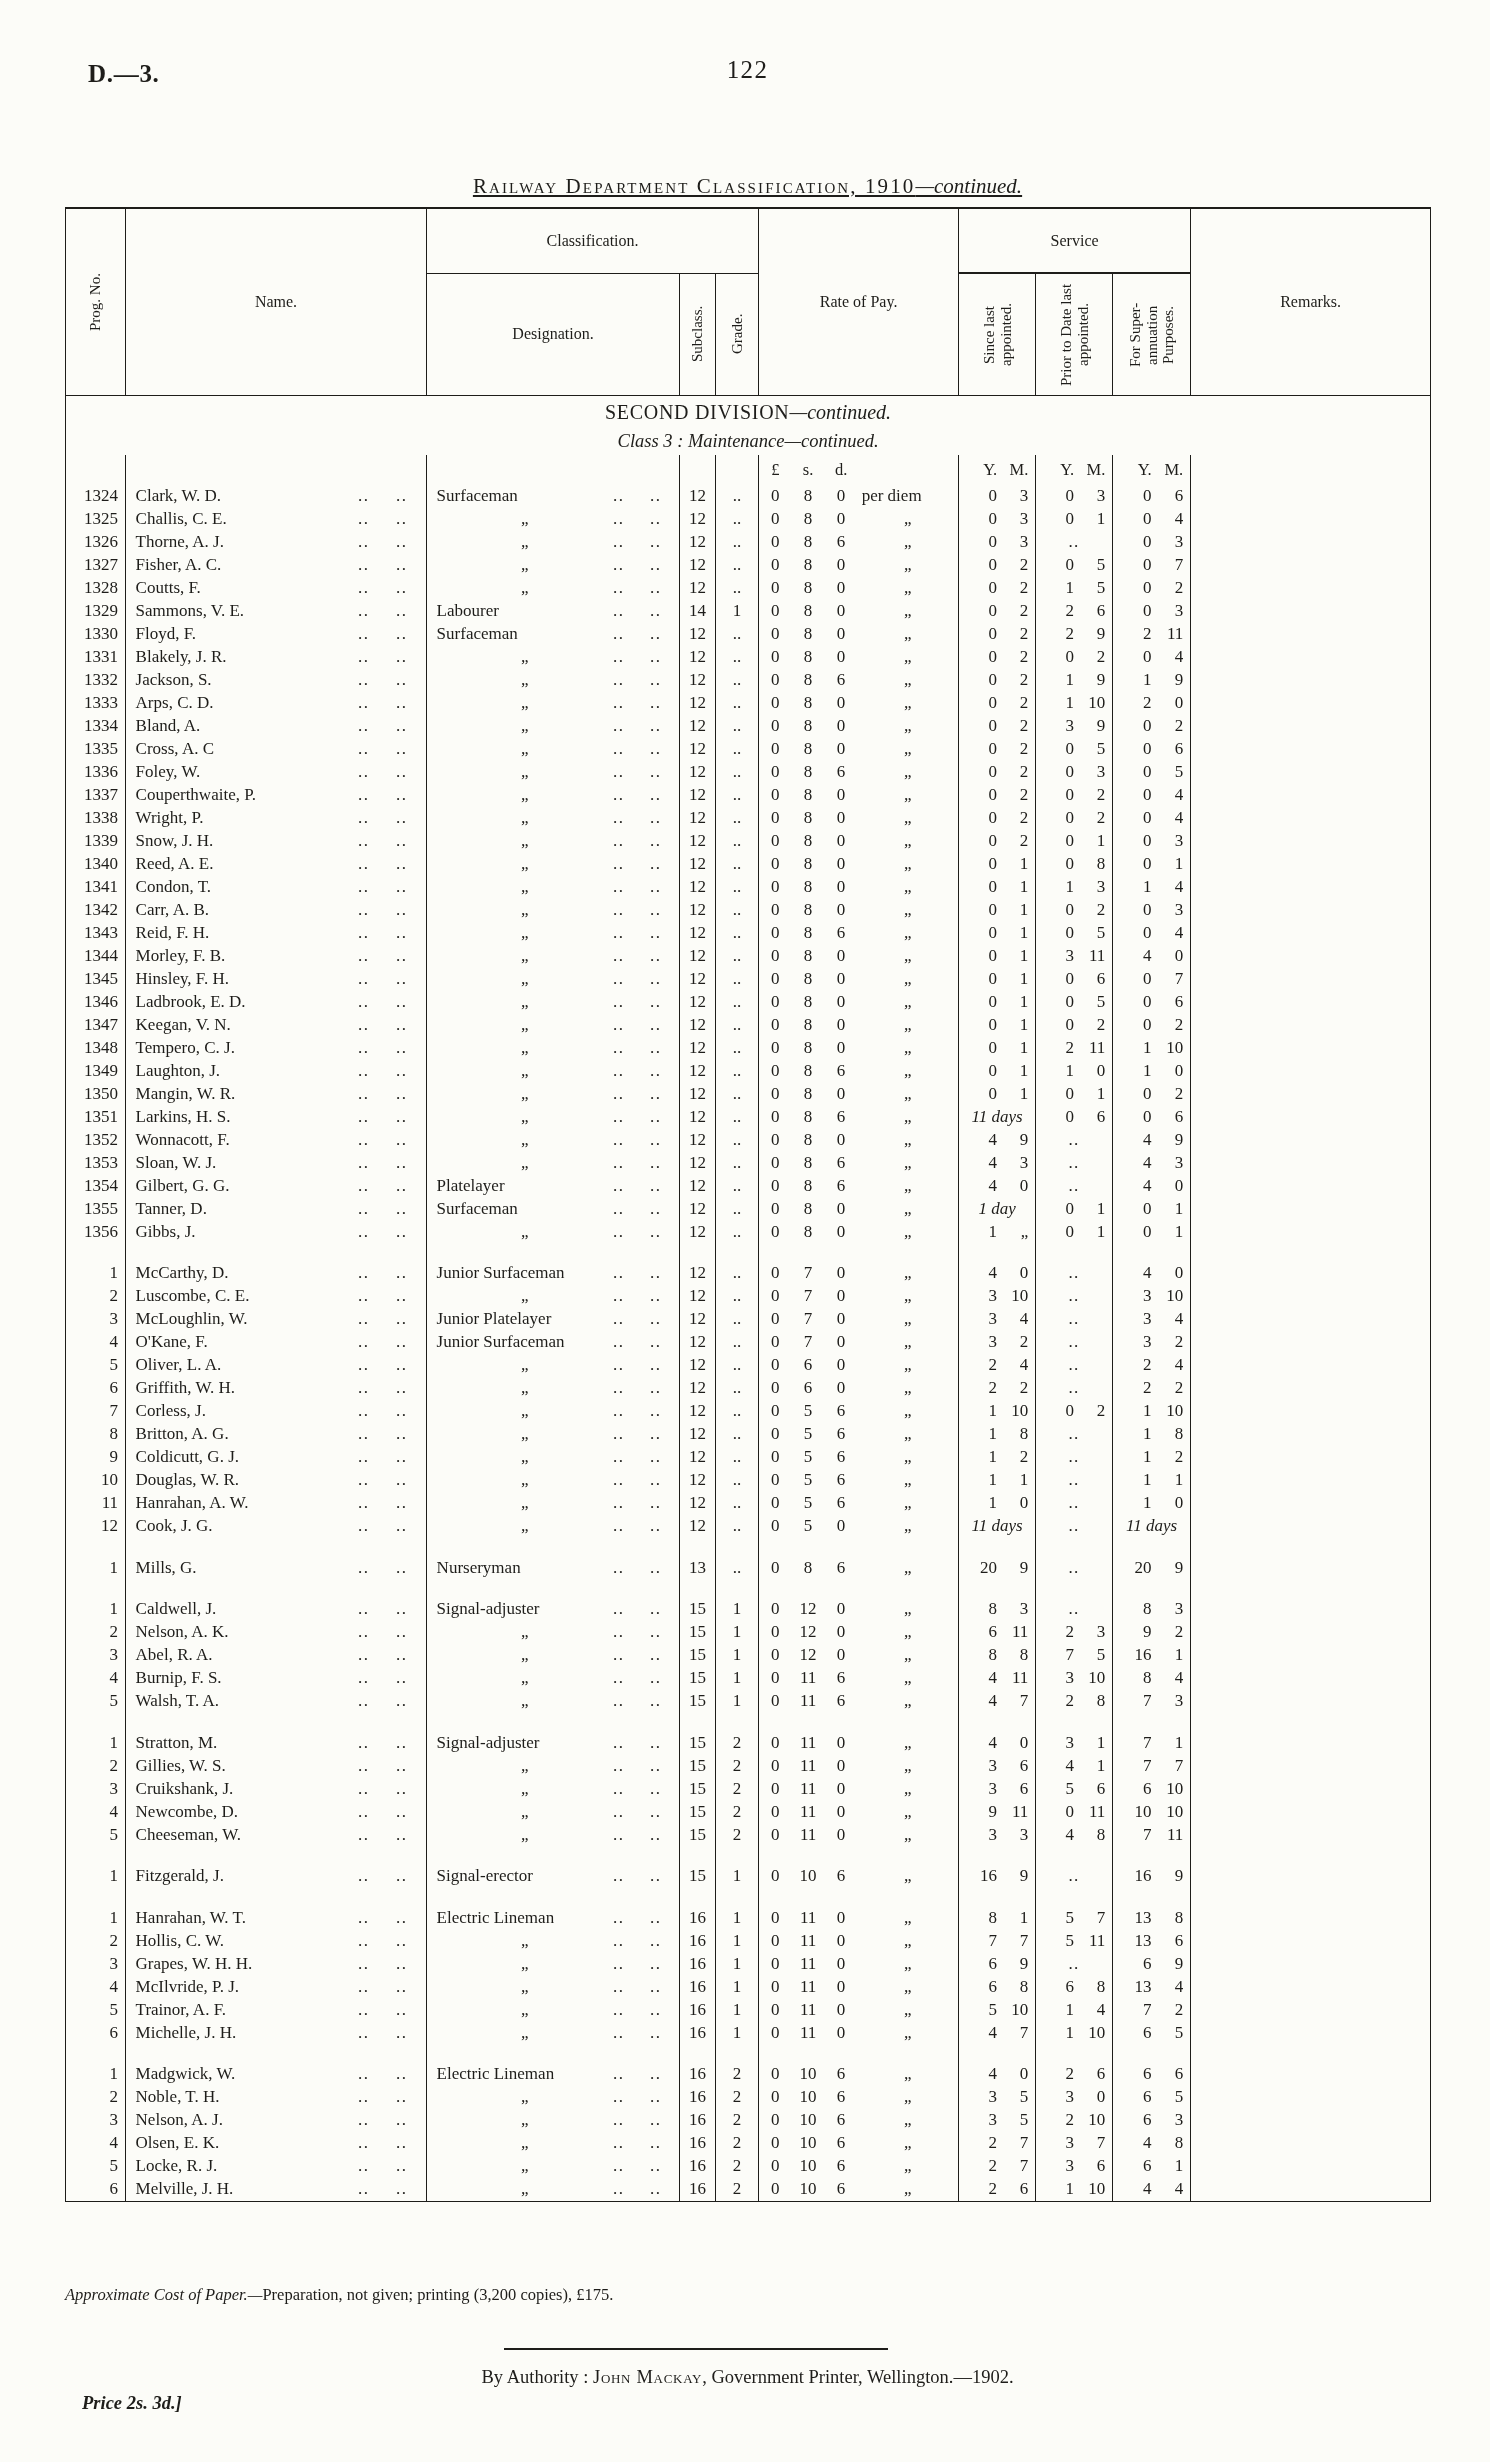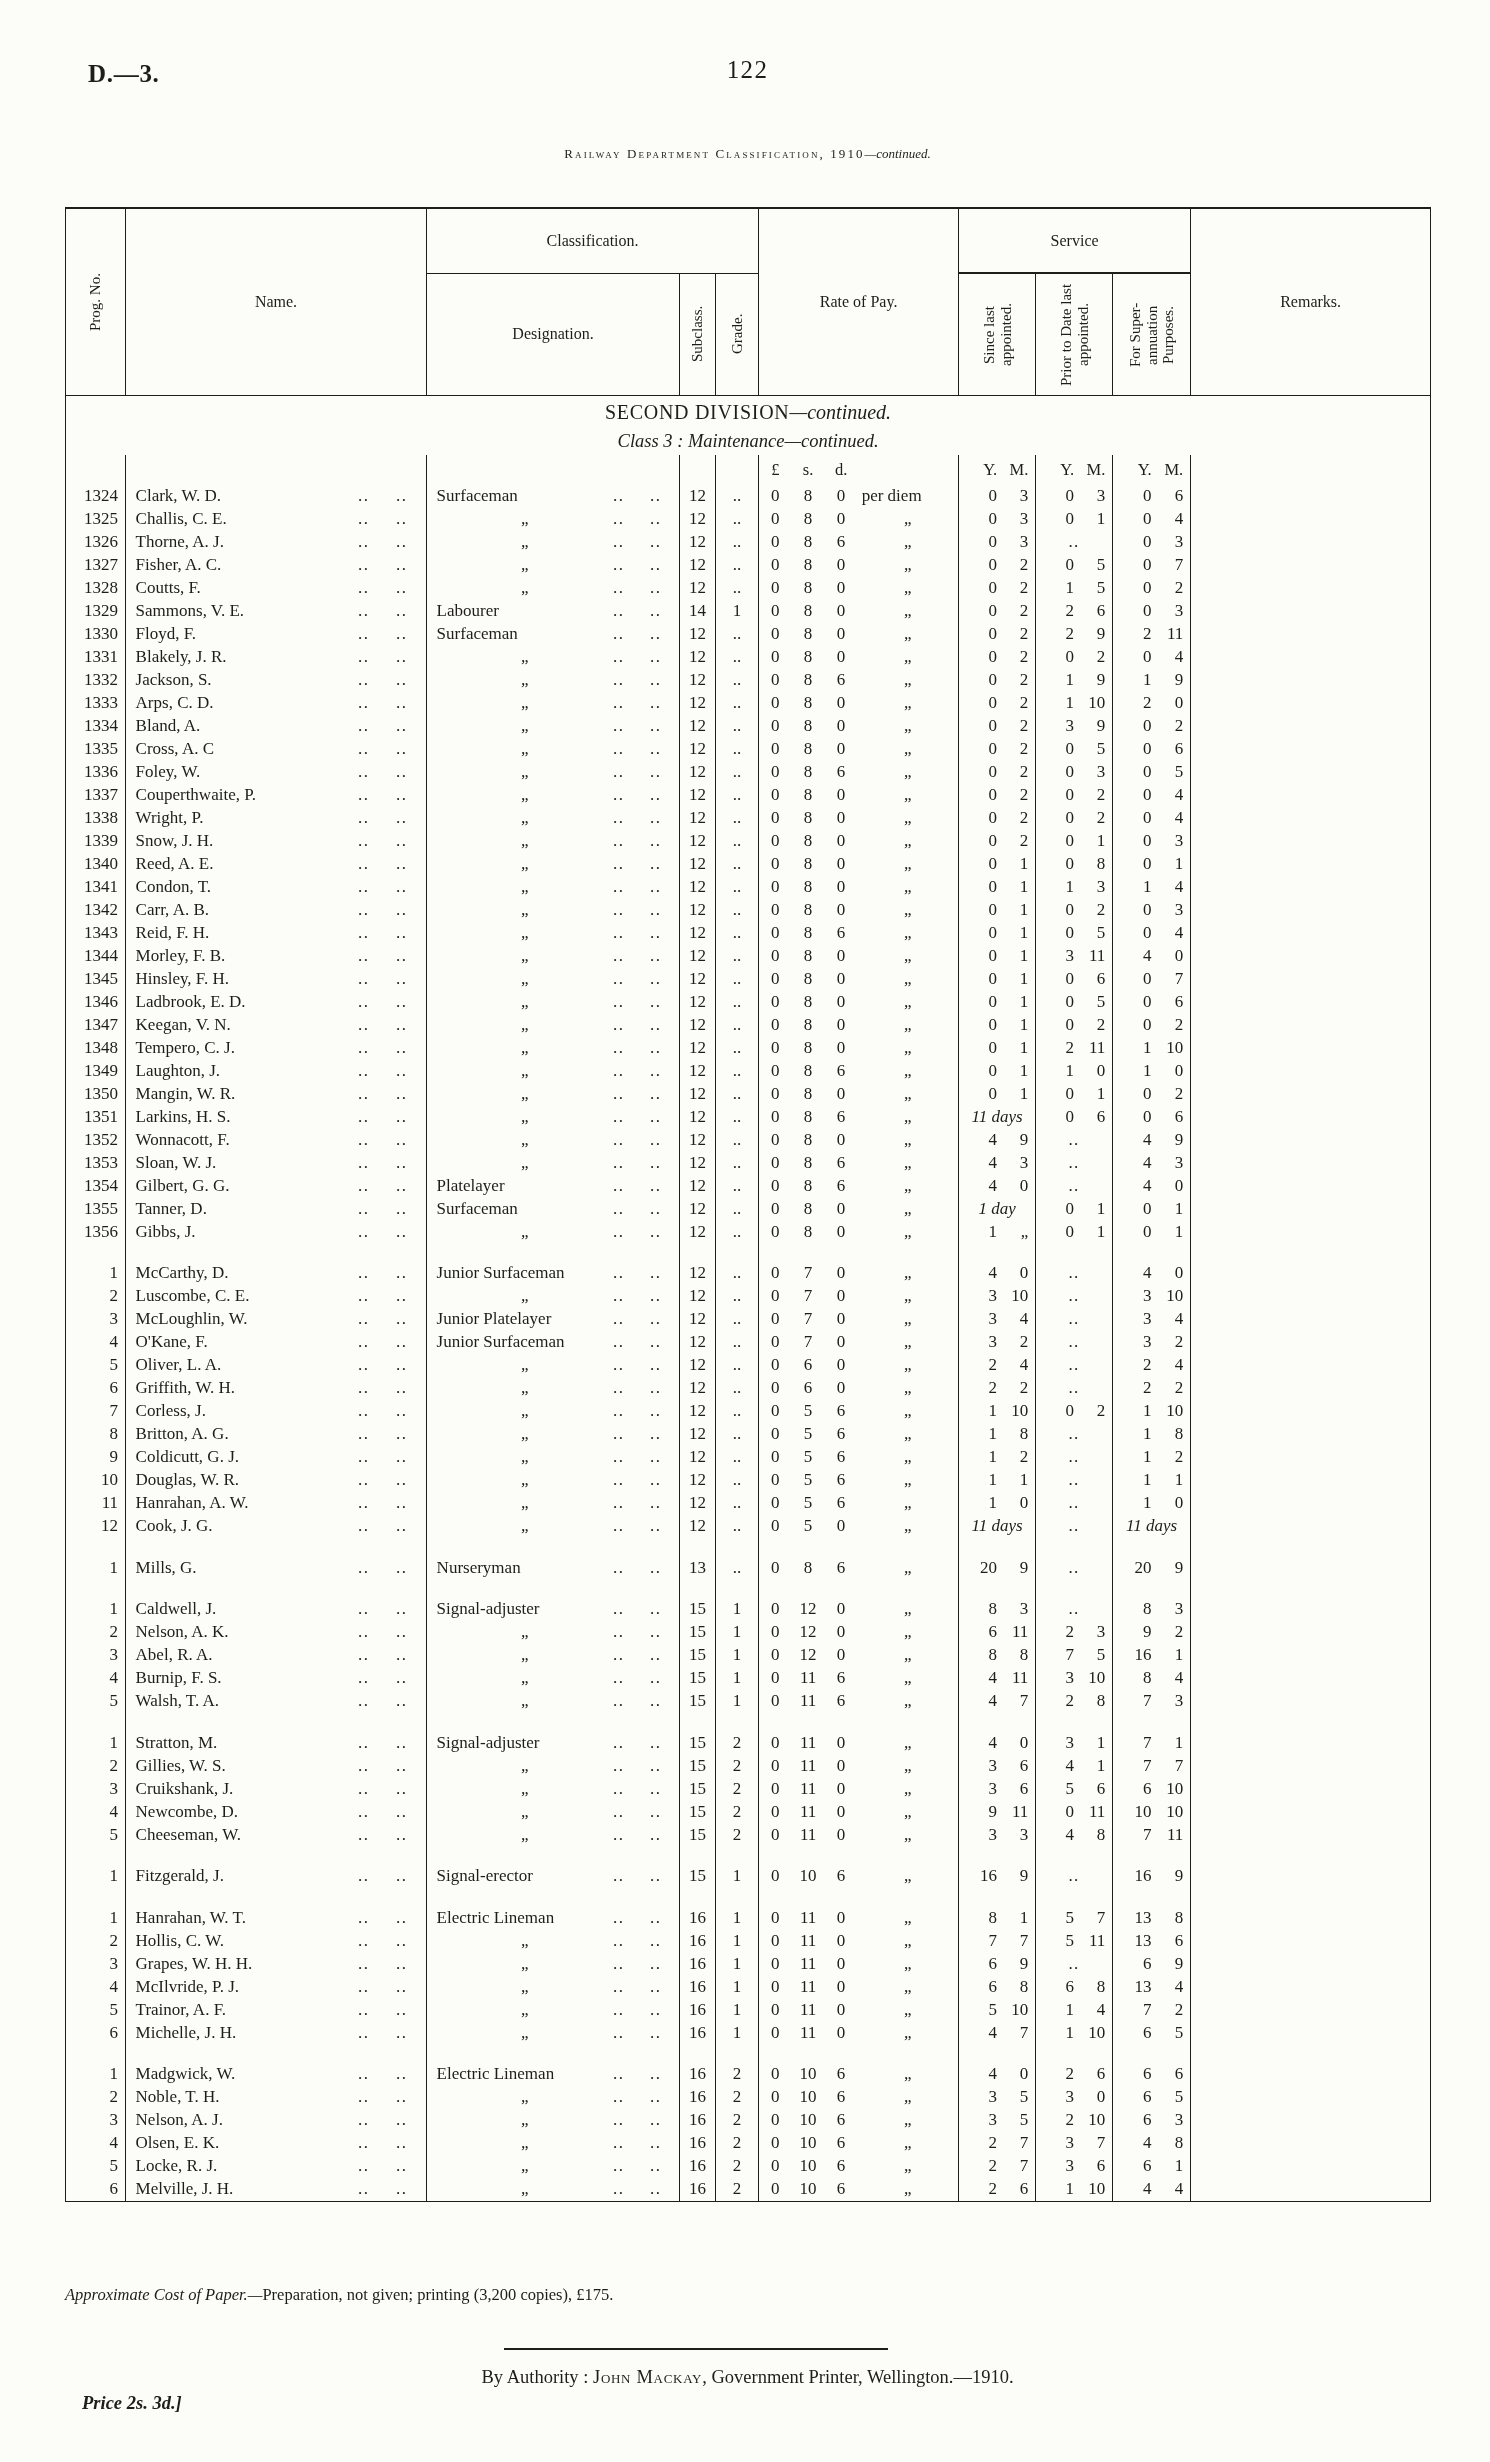--- a/index.html
+++ b/index.html
@@ -1,21 +1,21 @@
 <!DOCTYPE html>
 <html style="font-size:11px"><head>
 <meta charset="utf-8">
 <style>
   :root{ --ink:#1e1d1a; }
   html,body{margin:0;padding:0;background:#d9d9d4;}
   .sheet{position:relative;width:1490px;height:2462px;background:#fcfcf8;
          font-family:"Liberation Serif","DejaVu Serif",serif;color:var(--ink);overflow:hidden;}
   .docref{position:absolute;left:88px;top:60px;font-size:25px;font-weight:bold;letter-spacing:0.7px;}
   .pageno{position:absolute;left:65px;top:56px;width:1365px;text-align:center;font-size:25px;letter-spacing:1.4px;}
-  .maintitle{position:absolute;left:65px;top:146px;width:1365px;text-align:center;font-size:13px;}
+  .maintitle{position:absolute;left:65px;top:174px;width:1365px;text-align:center;font-size:21px;text-decoration:underline;}
   .maintitle .sc{font-variant:small-caps;letter-spacing:2.1px;}
   .maintitle .cont{font-style:italic;}
 
   .tblwrap{position:absolute;left:65px;top:207px;width:1365px;}
   table{border-collapse:collapse;table-layout:fixed;width:1365px;
         border:1.4px solid var(--ink);border-top:2.7px solid var(--ink);}
   th,td{padding:0;overflow:hidden;white-space:nowrap;font-weight:normal;}
   thead{border-bottom:1.4px solid var(--ink);}
   thead th{font-size:16px;vertical-align:middle;text-align:center;margin-top:12px;}
   tr.h1 th{height:63px;}
@@ -2543,17 +2543,17 @@
             <td class="c-rem"></td>
           </tr>
         </tbody>
     </table>
   </div>
 
   <div class="costnote"><span class="lead">Approximate Cost of Paper.—</span><span>Preparation, not given; printing (3,200 copies), £175.</span></div>
 
   <div class="footrule"></div>
 
-  <div class="authority"><span>By Authority : </span><span class="sc">John Mackay</span><span>, Government Printer, Wellington.—1910.</span></div>
+  <div class="authority"><span>By Authority : </span><span class="sc">John Mackay</span><span>, Government Printer, Wellington.—1902.</span></div>
 
   <div class="price">Price 2s. 3d.]</div>
 </div>
 
 
 </body></html>

